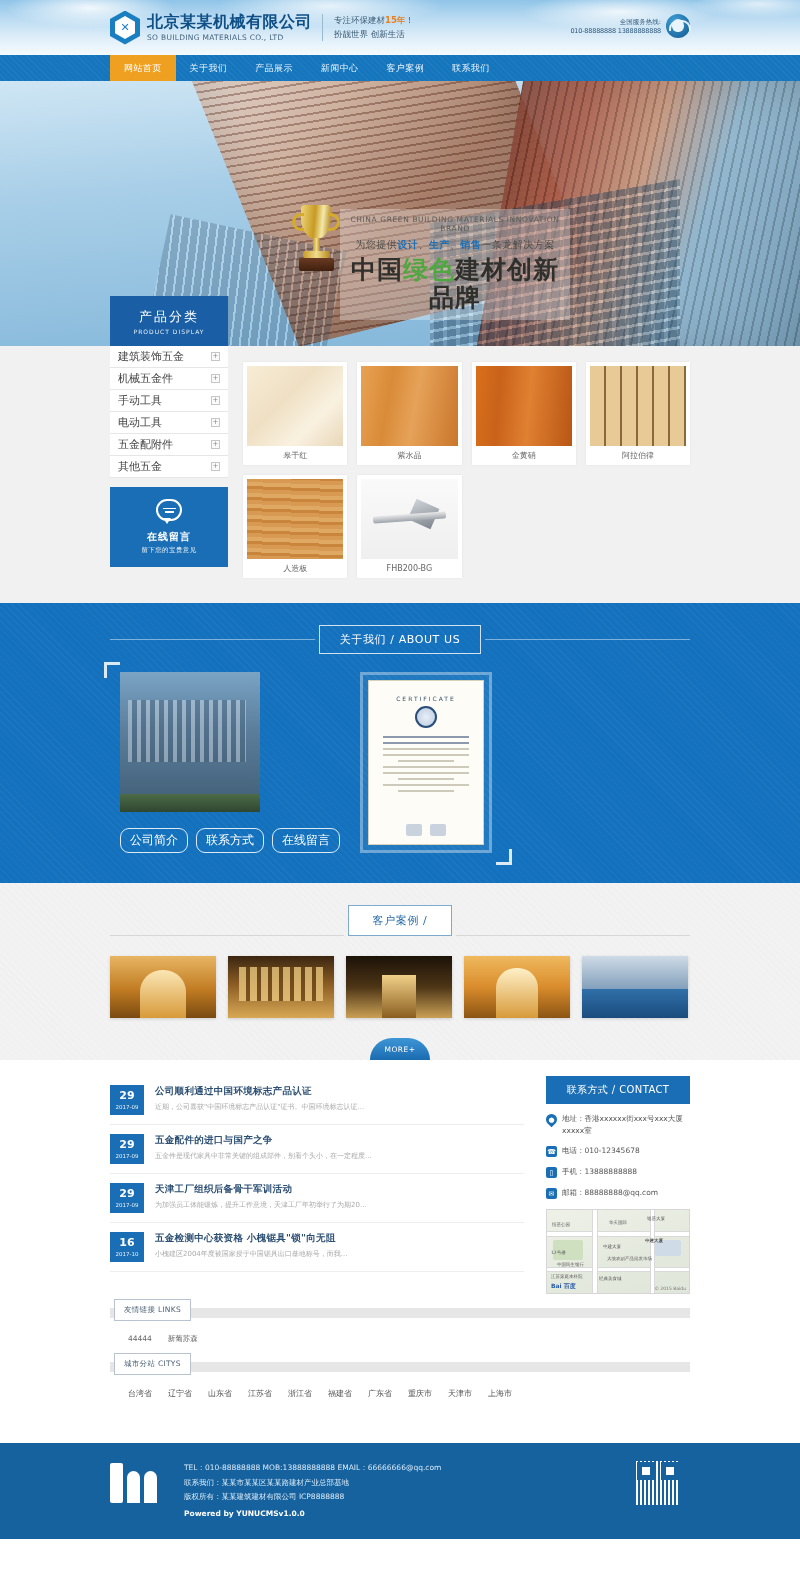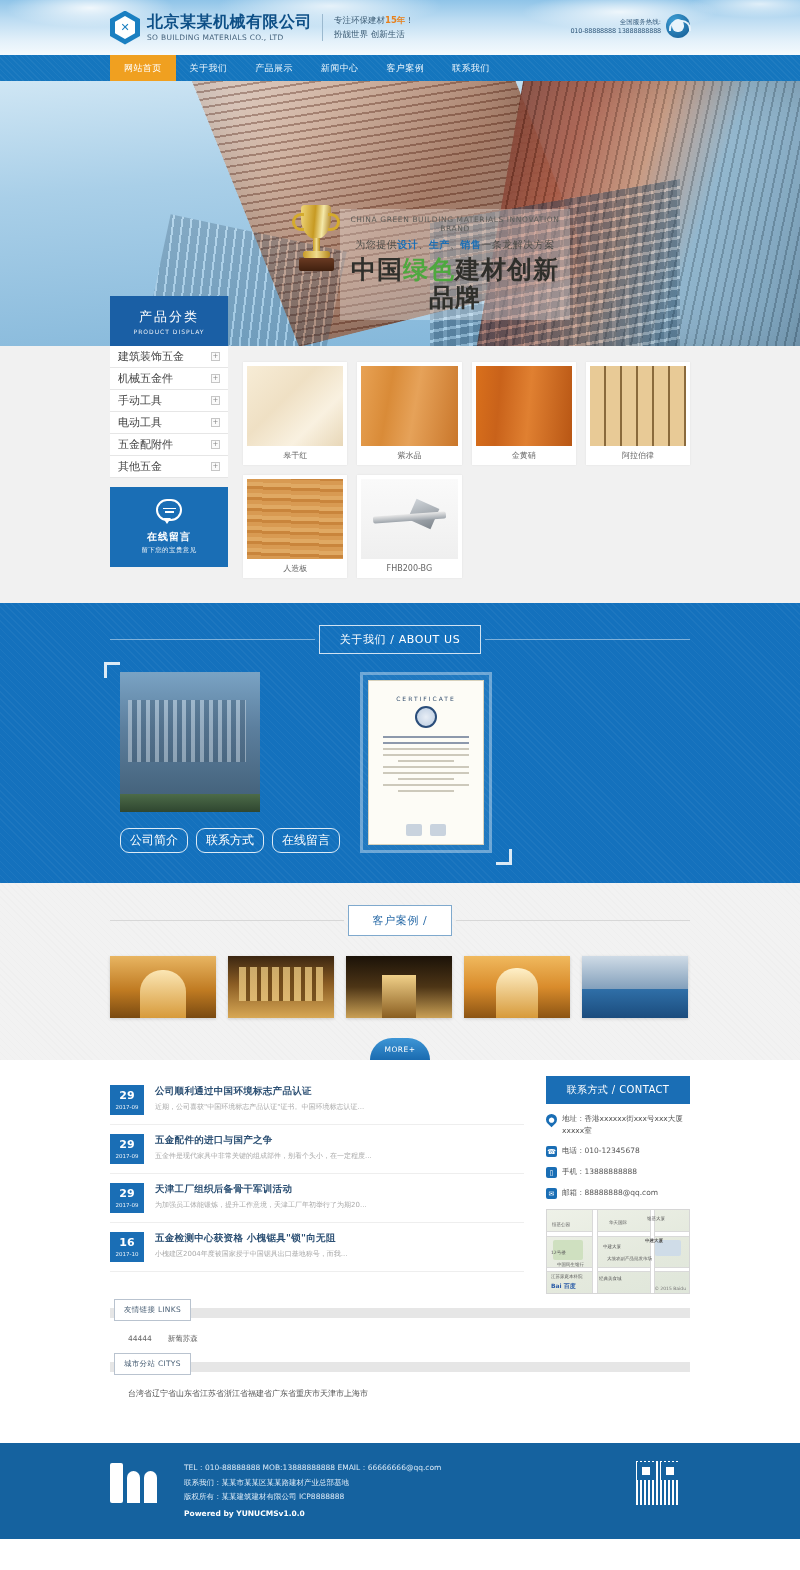--- a/index.html
+++ b/index.html
@@ -201,21 +201,21 @@
     margin:4px 0 6px; background:radial-gradient(circle,#e8eef6,#b9cbe0); }
   .cert-ln { width:85%; height:2px; background:#cdc9bb; margin:2px 0; }
   .cert-ln.s { width:55%; }
   .cert-ln.d { background:#8d99ac; }
   .cert-ft { display:flex; gap:8px; margin-top:auto; }
   .cert-ft i { width:16px; height:12px; background:#c9d3de; display:block; border-radius:2px; }
 
   
   .cases { background:#f2f2f2; padding:22px 0 0;
     background-image:repeating-linear-gradient(45deg, rgba(0,0,0,.012) 0 1px, transparent 1px 5px); }
-  .sec-title2 { width:580px; margin:0 auto 20px; display:flex; align-items:center; justify-content:center; }
+  .sec-title2 { width:580px; margin:0 auto 20px; display:flex; align-items:flex-end; justify-content:center; }
   .sec-title2:before, .sec-title2:after { content:""; flex:1; height:1px; background:#d7d7d7; }
   .sec-box2 { border:1px solid #7fa9cd; background:#fff; padding:7px 24px; color:#2b6ca8; font-size:11px;
     letter-spacing:.6px; margin:0 4px; }
   .case-row { width:580px; margin:0 auto; display:flex; gap:12px; }
   .case { width:106px; height:62px; position:relative; overflow:hidden; box-shadow:0 1px 3px rgba(0,0,0,.15); }
   .c1 { background:linear-gradient(180deg,#e8b562 0%,#c07b22 55%,#7a4a11 100%); }
   .c1:after { content:""; position:absolute; left:28%; top:22%; width:44%; height:78%;
     background:linear-gradient(180deg,#fbe6b4,#d79a3a); border-radius:22px 22px 0 0; }
   .c2 { background:linear-gradient(180deg,#3b2611 0%,#8a5c23 45%,#d8a855 100%); }
   .c2:after { content:""; position:absolute; left:10%; top:18%; width:80%; height:55%;
@@ -269,21 +269,21 @@
   .map-lbl { position:absolute; font-size:4.5px; color:#5a5a5a; }
   .map-brand { position:absolute; left:4px; bottom:2px; font-size:6px; color:#2a5ca8; font-weight:bold; }
   .map-copy { position:absolute; right:3px; bottom:2px; font-size:4.5px; color:#777; }
 
   
   .links { width:580px; margin:14px auto 0; }
   .lk-bar { height:10px; background:#e6e6e6; display:flex; align-items:center; position:relative; margin-top:14px; }
   .lk-tag { position:absolute; left:4px; top:-9px; background:#fff; border:1px solid #b9c3cf;
     padding:5px 9px; font-size:7.5px; color:#4a6076; letter-spacing:.3px; }
   .lk-body { padding:16px 0 4px 18px; font-size:7.5px; color:#666; display:flex; gap:16px; }
-  .city-body { padding:16px 0 4px 18px; font-size:8px; color:#555; display:flex; flex-wrap:wrap;align-items:flex-end; }
+  .city-body { padding:16px 0 4px 18px; font-size:8px; color:#555; display:flex; gap:16px; flex-wrap:wrap;align-items:flex-end; }
   .city-body span { cursor:pointer; }
 
   
   .footer { background:#15629f; padding:18px 0; margin-top:20px; }
   .ft-inner { width:580px; margin:0 auto; display:flex; align-items:flex-start; }
   .ft-logo { width:58px; flex:0 0 58px; height:42px; position:relative; }
   .ft-logo i { position:absolute; bottom:0; width:13px; background:#fff; display:block; }
   .ft-logo i:nth-child(1){ left:0; height:40px; border-radius:2px; }
   .ft-logo i:nth-child(2){ left:17px; height:32px; border-radius:7px 7px 0 0; }
   .ft-logo i:nth-child(3){ left:34px; height:32px; border-radius:7px 7px 0 0; }

